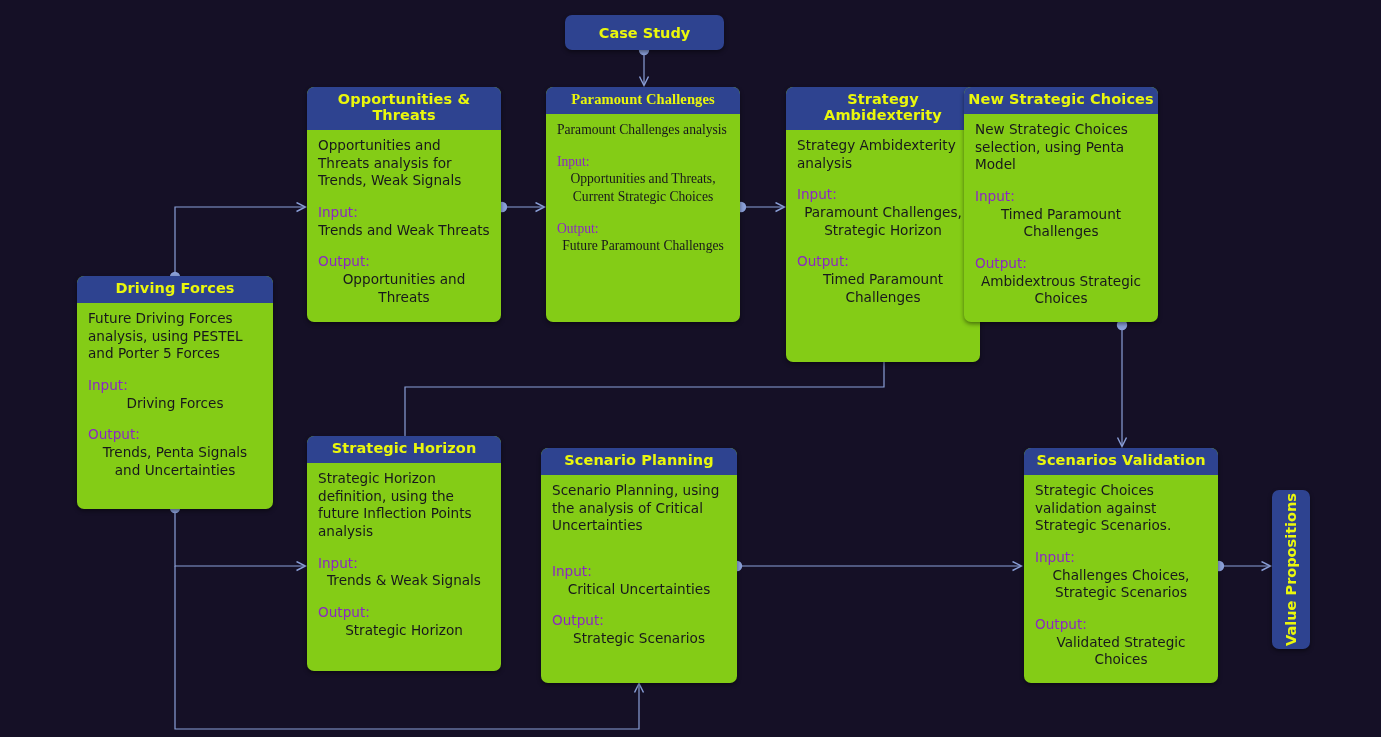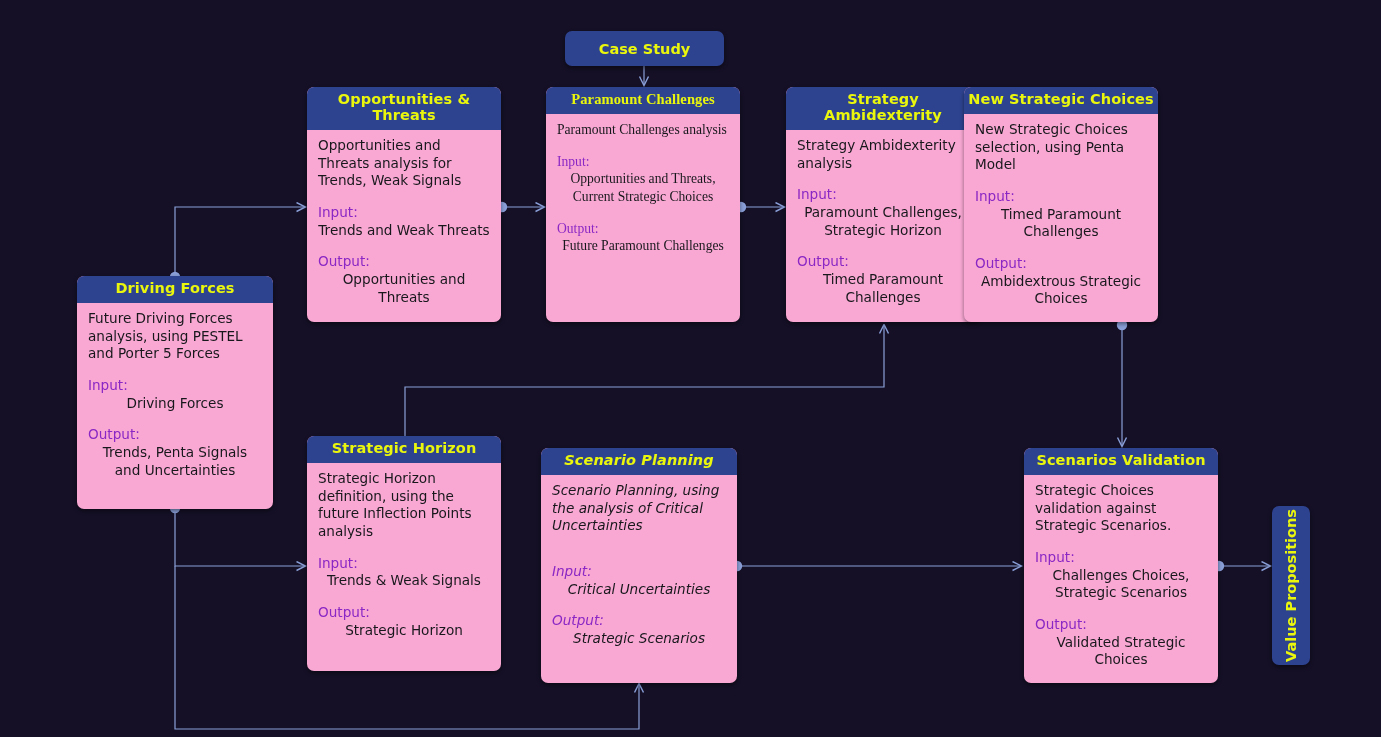--- a/index.html
+++ b/index.html
@@ -18,21 +18,21 @@
   #edge-layer {
     position: absolute;
     left: 0;
     top: 0;
     width: 1381px;
     height: 737px;
     pointer-events: none;
   }
   .node {
     position: absolute;
-    background: #f9a8d4;
+    background: #84cc16;
     border-radius: 7px;
     box-shadow: 0 2px 4px rgba(0,0,0,0.45);
     overflow: hidden;
     box-sizing: border-box;
   }
   .node-header {
     background: #2e4390;
     color: #eaf70c;
     font-size: 14.5px;
     font-weight: bold;
@@ -70,21 +70,20 @@
     background: #2e4390;
     border-radius: 7px;
     box-shadow: 0 2px 4px rgba(0,0,0,0.45);
     color: #eaf70c;
     font-size: 14.5px;
     font-weight: bold;
     display: flex;
     align-items: center;
     justify-content: center;
     box-sizing: border-box;
-    margin-top: 16px;
   }
   .pill-vertical span {
     writing-mode: vertical-rl;
     transform: rotate(180deg);
     white-space: nowrap;
   }
 </style>
 </head>
 <body>
 
@@ -182,21 +181,21 @@
         <span class="io-label">Input:</span>
         <span class="io-value">Opportunities and Threats, Current Strategic Choices</span>
       </div>
       <div class="io-block">
         <span class="io-label">Output:</span>
         <span class="io-value">Future Paramount Challenges</span>
       </div>
     </div>
   </div>
 
-  <div class="node" style="left:786px; top:87px; width:194px; height:235px;">
+  <div class="node" style="left:786px; top:87px; width:194px; height:275px;">
     <div class="node-header">
       <span>Strategy Ambidexterity</span>
     </div>
     <div class="node-body">
       <p class="desc">Strategy Ambidexterity analysis</p>
       <div class="io-block">
         <span class="io-label">Input:</span>
         <span class="io-value">Paramount Challenges, Strategic Horizon</span>
       </div>
       <div class="io-block">
@@ -233,21 +232,21 @@
         <span class="io-label">Input:</span>
         <span class="io-value">Trends &amp; Weak Signals</span>
       </div>
       <div class="io-block">
         <span class="io-label">Output:</span>
         <span class="io-value">Strategic Horizon</span>
       </div>
     </div>
   </div>
 
-  <div class="node" style="left:541px; top:448px; width:196px; height:235px;font-style:italic;">
+  <div class="node" style="left:541px; top:448px; width:196px; height:235px;">
     <div class="node-header">
       <span>Scenario Planning</span>
     </div>
     <div class="node-body">
       <p class="desc">Scenario Planning, using the analysis of Critical Uncertainties</p>
       <div class="io-block" style="margin-top:28px;">
         <span class="io-label">Input:</span>
         <span class="io-value">Critical Uncertainties</span>
       </div>
       <div class="io-block">

